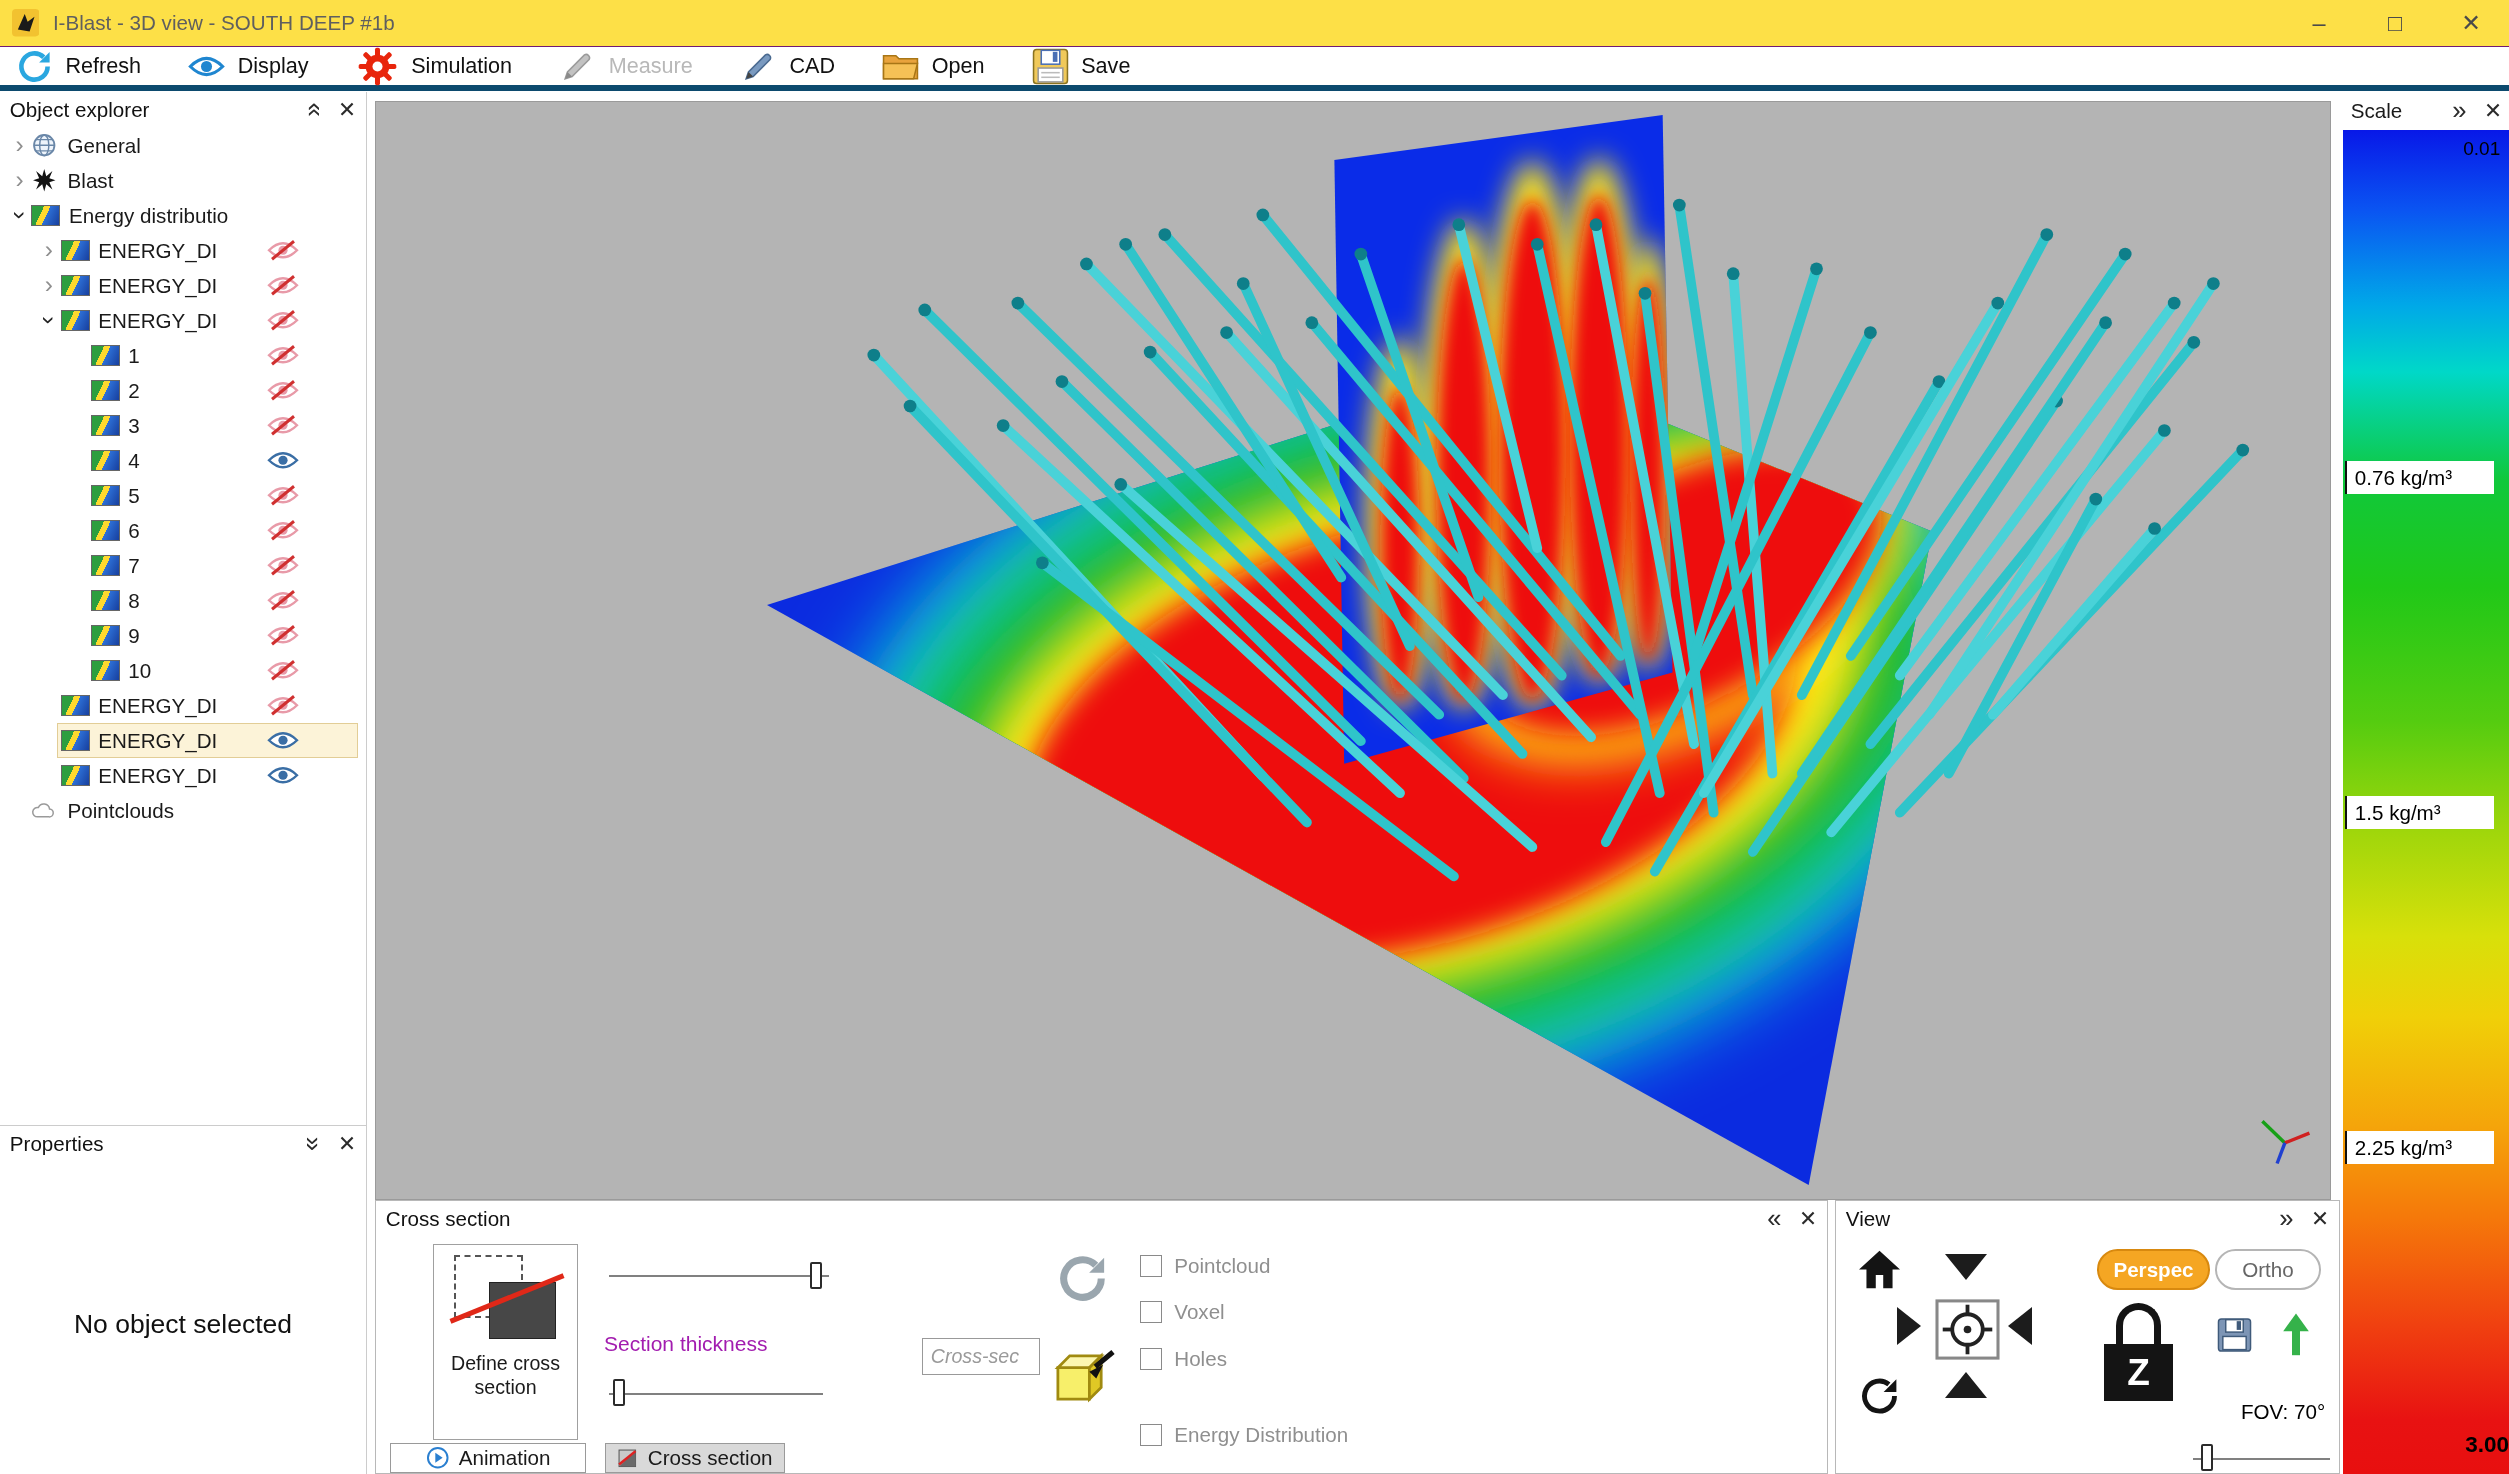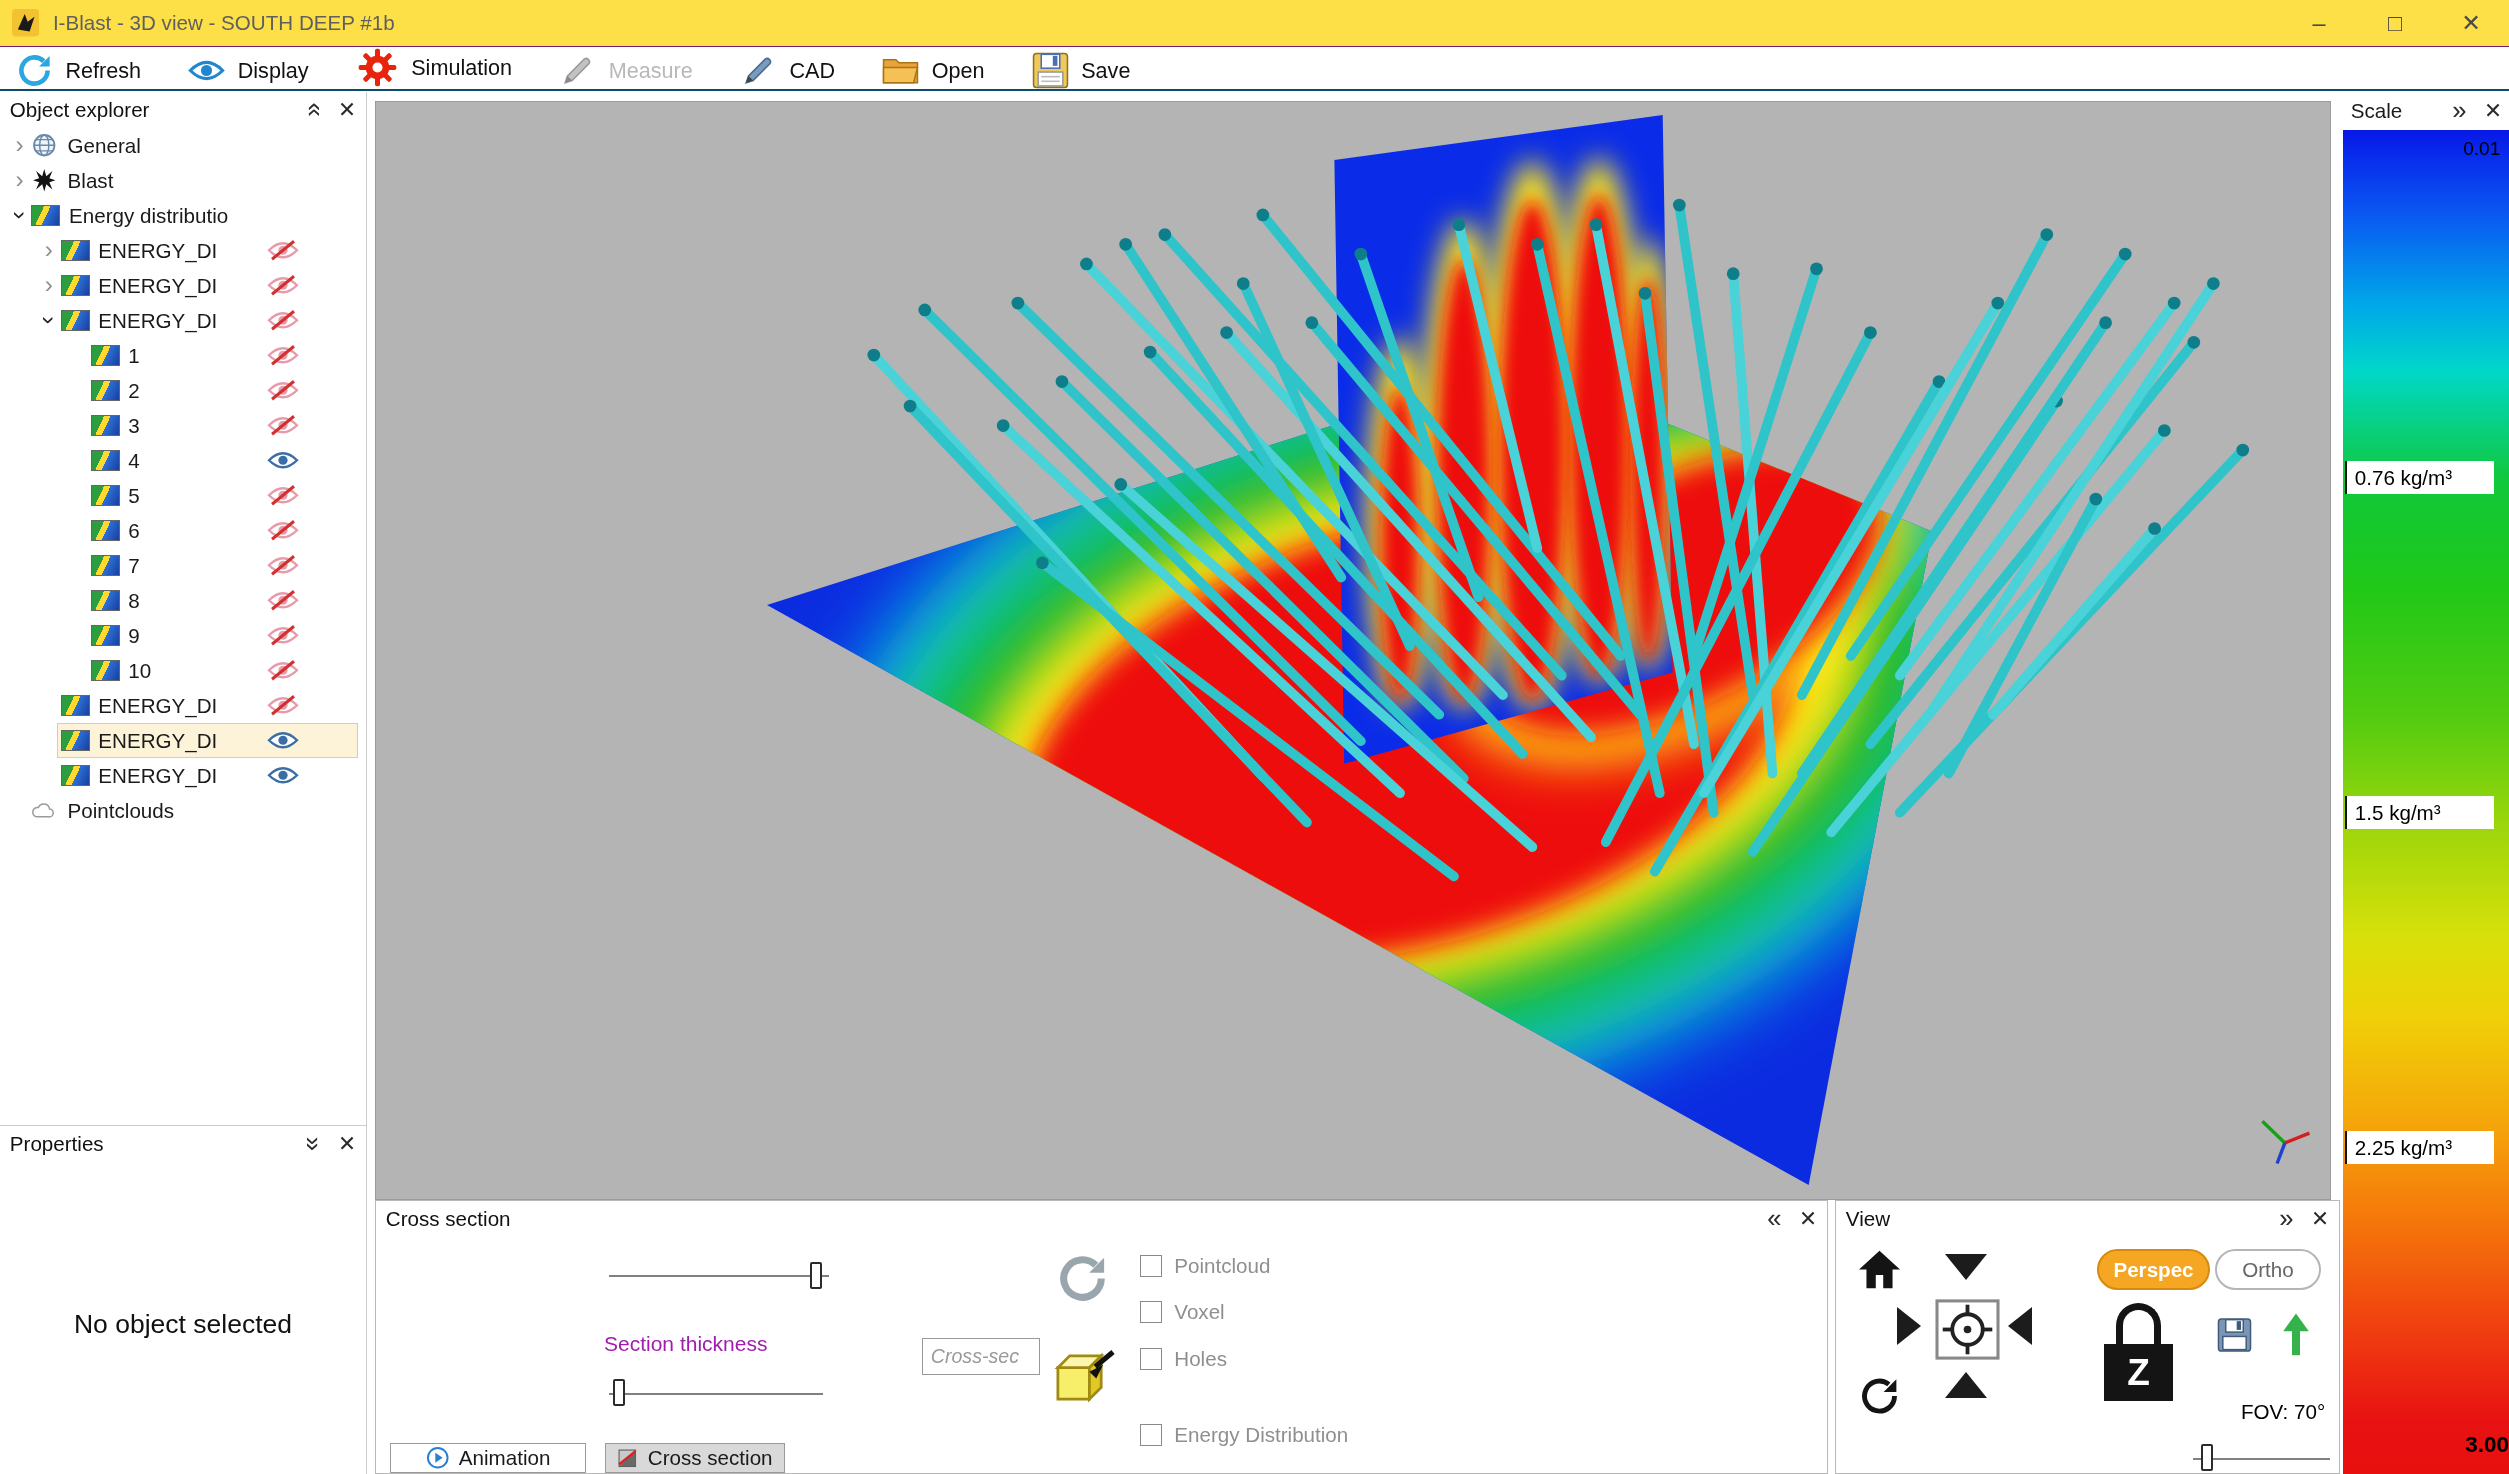--- a/index.html
+++ b/index.html
@@ -10,21 +10,21 @@
   .titlebar{position:absolute;left:0;top:0;width:2509px;height:46px;background:#fde047;
             border-bottom:1px solid #701a75;display:flex;align-items:center}
   .appicon{width:27.4px;height:27.4px;margin-left:11.8px}
   .wtitle{margin-left:13.7px;font-size:20.6px;color:#5f5f5f}
   .winbtns{margin-left:auto;display:flex}
   .winbtn{width:76px;height:46px;display:flex;align-items:center;justify-content:center;
           font-size:23.5px;color:#4a4a4a}
 
   
   .toolbar{position:absolute;left:0;top:47px;width:2509px;height:44px;background:#fff;
-           border-bottom:2px solid #0c4a6e;display:flex;align-items:flex-end;
+           border-bottom:6px solid #0c4a6e;display:flex;align-items:center;
            padding-left:15.7px;box-sizing:border-box}
   .tbitem{display:flex;align-items:center;gap:12.7px;margin-right:47px;font-size:21.6px;color:#111}
   .tbitem.disabled{color:#b8b8b8}
   .tbicon{width:37px;height:37px;flex:0 0 auto}
   .tbicon.big{width:43px;height:43px}
 
   
   .panel{position:absolute;background:#fff;box-sizing:border-box}
   .phead{height:36px;display:flex;align-items:center;padding:0 9.8px;font-size:20.6px;color:#111}
   .sp{margin-left:auto}
@@ -530,20 +530,28 @@
 </div>
 
 <div class="panel crosspanel">
   <div class="phead">
     <span>Cross section</span>
     <span class="sp"></span>
     <span class="hbtn">«</span>
     <span class="hbtn x">✕</span>
   </div>
 
+  <div class="dcs">
+    <div class="dcs-icon">
+      <div class="dcs-dash"></div>
+        <div class="dcs-solid"></div>
+        <div class="dcs-red"></div>
+    </div>
+    <div class="dcs-label">Define cross section</div>
+  </div>
 
   <div class="track" style="left:233px;top:74px;width:220px"></div>
   <div class="thumb" style="left:434px;top:61px"></div>
 
   <div class="cs-label" style="left:228px;top:131px">Section thickness</div>
   <div class="track" style="left:233px;top:192px;width:214px"></div>
   <div class="thumb" style="left:237px;top:178px"></div>
 
   <input class="cs-input" style="left: 546px; top: 137px;" placeholder="Cross-sec">
 

